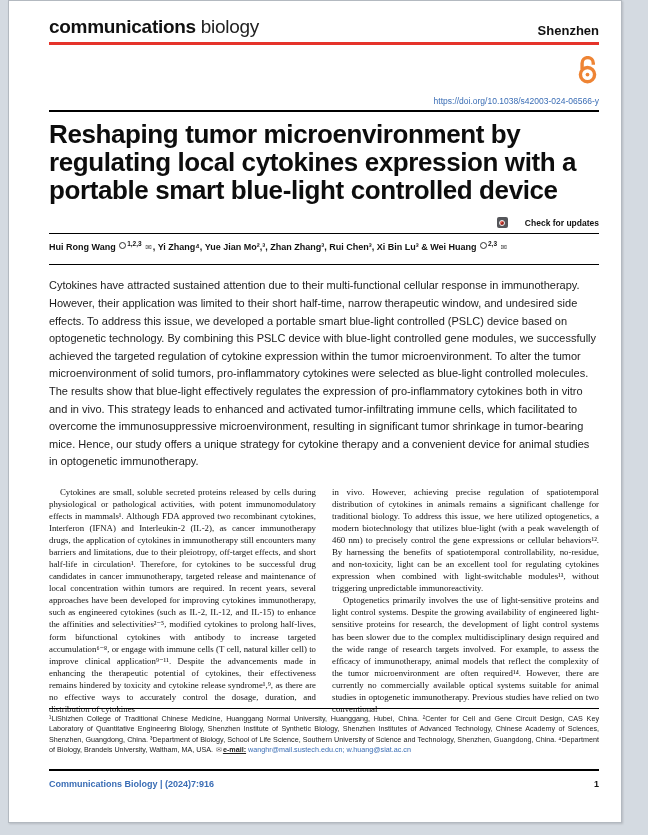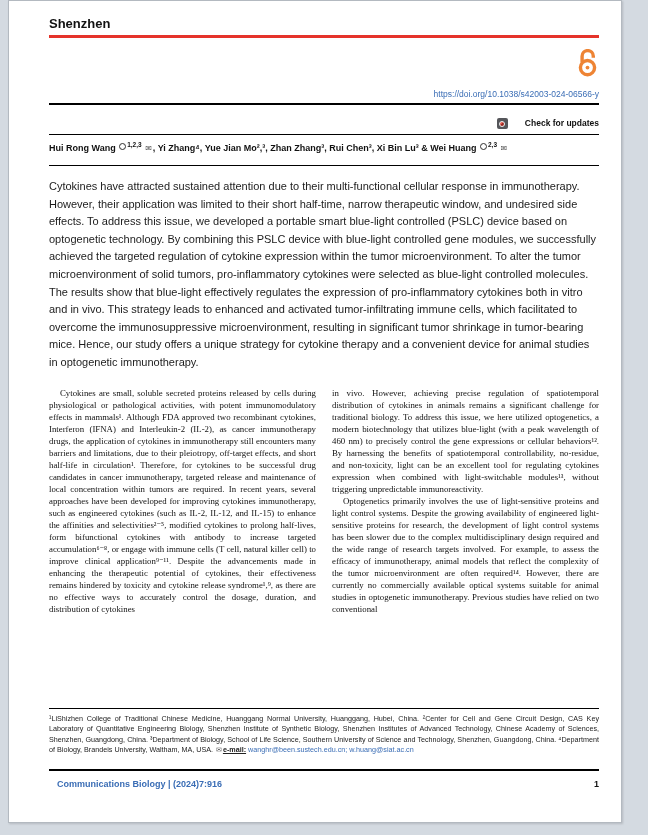--- a/index.html
+++ b/index.html
@@ -33,21 +33,21 @@
   .doi-rule { height:2px; background:#000; margin-top:4px; }
   
   h1.paper-title {
     margin-top:9px;
     font-size:26px; line-height:1.07; font-weight:700;
     letter-spacing:-0.4px; color:#0d0d0d;
     max-width:560px;
   }
   
   .updates-row { display:flex; justify-content:flex-end; margin-top:13px; }
-  .updates-badge { display:flex; gap:17px; cursor:pointer; }
+  .updates-badge { display:flex; align-items:center; gap:17px; cursor:pointer; }
   .crossmark-icon {
     width:11px; height:11px; border-radius:2px; background:#55565a;
     display:inline-flex; align-items:center; justify-content:center;
   }
   .crossmark-icon i {
     display:block; width:6px; height:6px; border-radius:50%;
     background:linear-gradient(135deg,#e2574c 50%,#9e2a22 50%);
     border:1px solid #f2f2f2;
   }
   .updates-badge .label { font-size:8.5px; font-weight:700; color:#111; }
@@ -88,53 +88,57 @@
     padding-top:5px;
     font-size:7.2px; line-height:1.45; color:#222;
     text-align:justify;
   }
   .footnote .email-label { font-weight:700;text-decoration:underline; }
   .footnote a { color:#3a6db5; text-decoration:none; }
   .footnote .mail-icon { font-size:7px; }
   
   .footer-rule { position:absolute; left:40px; right:22px; top:768px; height:2px; background:#000; }
   .page-footer {
-    position:absolute; left:48px; right:22px; top:778px;
+    position:absolute; left:40px; right:22px; top:778px;
     display:flex; justify-content:space-between;
     font-size:9px; font-weight:700;
   }
   .page-footer .citation { color:#3a6db5; }
   .page-footer .page-num { color:#111; }
 </style>
 </head>
 <body>
 
 <div class="viewport">
   <div class="page">
 
     <div class="masthead-row">
+      <div class="wordmark">
+        <span class="wm-bold">communications</span><span class="wm-light"> biology</span>
+      </div>
       <div class="article-label">Shenzhen</div>
     </div>
     <div class="red-rule"></div>
 
     <div class="oa-row">
       <span>
         <svg width="23" height="28" viewBox="0 0 23 28" aria-hidden="true">
           <path d="M6.1 13.5 V7.2 a5.6 5.6 0 0 1 11.2 0 v1.6" fill="none" stroke="#ee8434" stroke-width="3.4"></path>
           <circle cx="11.5" cy="18.6" r="7.1" fill="none" stroke="#ee8434" stroke-width="3.4"></circle>
           <circle cx="11.5" cy="18.6" r="1.9" fill="#ee8434"></circle>
         </svg>
       </span>
     </div>
 
     <div class="doi-row">
       <a href="#">https://doi.org/10.1038/s42003-024-06566-y</a>
     </div>
     <div class="doi-rule"></div>
 
+    <h1 class="paper-title">Reshaping tumor microenvironment by regulating local cytokines expression with a portable smart blue-light controlled device</h1>
 
     <div class="updates-row">
       <span class="updates-badge">
         <span class="crossmark-icon">
             <i></i>
           </span>
         <span class="label">Check for updates</span>
       </span>
     </div>
 
@@ -149,21 +153,21 @@
         <p class="indent">Cytokines are small, soluble secreted proteins released by cells during physiological or pathological activities, with potent immunomodulatory effects in mammals¹. Although FDA approved two recombinant cytokines, Interferon (IFNA) and Interleukin-2 (IL-2), as cancer immunotherapy drugs, the application of cytokines in immunotherapy still encounters many barriers and limitations, due to their pleiotropy, off-target effects, and short half-life in circulation¹. Therefore, for cytokines to be successful drug candidates in cancer immunotherapy, targeted release and maintenance of local concentration within tumors are required. In recent years, several approaches have been developed for improving cytokines immunotherapy, such as engineered cytokines (such as IL-2, IL-12, and IL-15) to enhance the affinities and selectivities²⁻⁵, modified cytokines to prolong half-lives, form bifunctional cytokines with antibody to increase targeted accumulation⁶⁻⁸, or engage with immune cells (T cell, natural killer cell) to improve clinical application⁹⁻¹¹. Despite the advancements made in enhancing the therapeutic potential of cytokines, their effectiveness remains hindered by toxicity and cytokine release syndrome¹,⁹, as there are no effective ways to accurately control the dosage, duration, and distribution of cytokines</p>
       </div>
       <div class="col">
         <p>in vivo. However, achieving precise regulation of spatiotemporal distribution of cytokines in animals remains a significant challenge for traditional biology. To address this issue, we here utilized optogenetics, a modern biotechnology that utilizes blue-light (with a peak wavelength of 460 nm) to precisely control the gene expressions or cellular behaviors¹². By harnessing the benefits of spatiotemporal controllability, no-residue, and non-toxicity, light can be an excellent tool for regulating cytokines expression when combined with light-switchable modules¹³, without triggering unpredictable immunoreactivity.</p>
         <p class="indent">Optogenetics primarily involves the use of light-sensitive proteins and light control systems. Despite the growing availability of engineered light-sensitive proteins for research, the development of light control systems has been slower due to the complex multidisciplinary design required and the wide range of research targets involved. For example, to assess the efficacy of immunotherapy, animal models that reflect the complexity of the tumor microenvironment are often required¹⁴. However, there are currently no commercially available optical systems suitable for animal studies in optogenetic immunotherapy. Previous studies have relied on two conventional</p>
       </div>
     </div>
 
     <div class="footnote">
       <span>¹LiShizhen College of Traditional Chinese Medicine, Huanggang Normal University, Huanggang, Hubei, China. ²Center for Cell and Gene Circuit Design, CAS Key Laboratory of Quantitative Engineering Biology, Shenzhen Institute of Synthetic Biology, Shenzhen Institutes of Advanced Technology, Chinese Academy of Sciences, Shenzhen, Guangdong, China. ³Department of Biology, School of Life Science, Southern University of Science and Technology, Shenzhen, Guangdong, China. ⁴Department of Biology, Brandeis University, Waltham, MA, USA. </span><span class="mail-icon">✉</span><span class="email-label">e-mail:</span>
-      <a href="#">wanghr@been.sustech.edu.cn;</a>
+      <a href="#">wanghr@mail.sustech.edu.cn;</a>
       <a href="#">w.huang@siat.ac.cn</a>
     </div>
 
     <div class="footer-rule"></div>
     <div class="page-footer">
       <span class="citation">Communications Biology | (2024)7:916</span>
       <span class="page-num">1</span>
     </div>
 
   </div>

